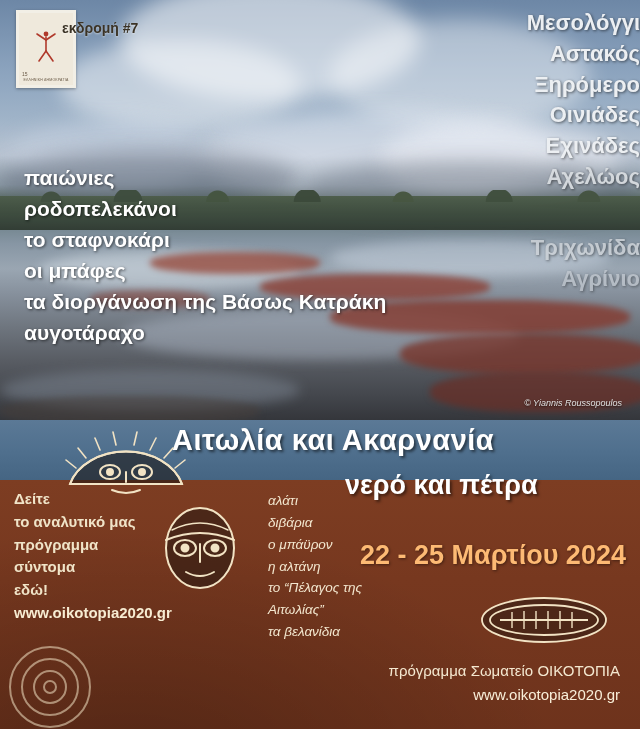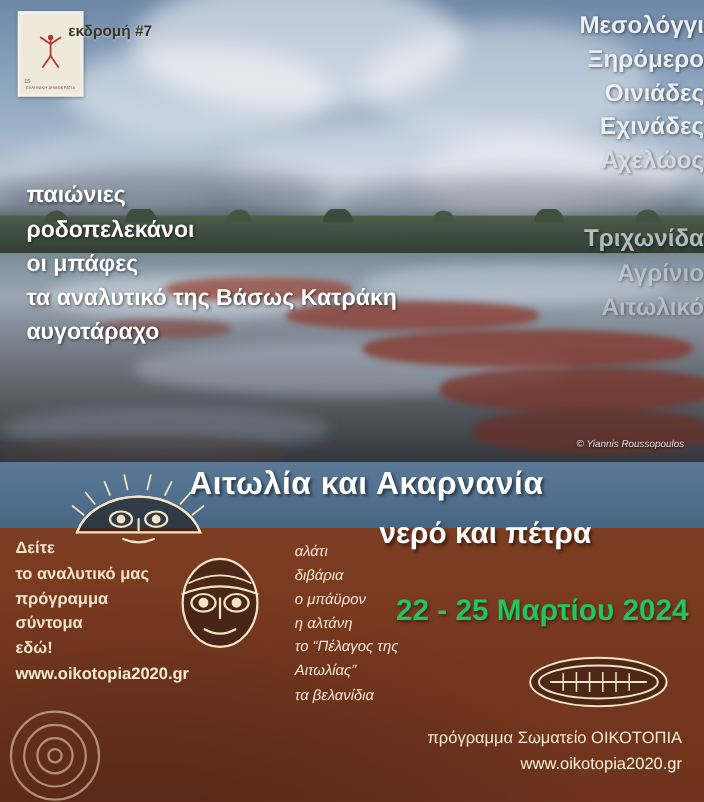--- a/index.html
+++ b/index.html
@@ -259,21 +259,21 @@
     line-height: 1.62;
     font-style: italic;
   }
 
   
   .dates {
     position: absolute;
     left: 360px; top: 540px;
     font-size: 27px;
     font-weight: bold;
-    color: #22c55e;
+    color: #fdba74;
     text-shadow: 1px 1px 3px rgba(0,0,0,0.45);
   }
 
   
   .footer {
     position: absolute;
     right: 20px; bottom: 22px;
     text-align: right;
   }
   .footer .org {
@@ -341,34 +341,35 @@
       </svg>
       <div class="stamp-val">15</div>
       <div class="stamp-caption">ΕΛΛΗΝΙΚΗ ΔΗΜΟΚΡΑΤΙΑ</div>
     </div>
   </div>
 
   <div class="excursion-label">εκδρομή #7</div>
 
   <div class="places">
     <div class="place">Μεσολόγγι</div>
+    <div class="place">Αστακός</div>
     <div class="place">Ξηρόμερο</div>
     <div class="place">Οινιάδες</div>
     <div class="place">Εχινάδες</div>
     <div class="place dim1">Αχελώος</div>
     <div class="place dim2">Τριχωνίδα</div>
     <div class="place dim3">Αγρίνιο</div>
-    <div class="place dim3">Αιτωλικό</div>
   </div>
 
   <div class="whitelist">
     <div class="wl">παιώνιες</div>
     <div class="wl">ροδοπελεκάνοι</div>
+    <div class="wl">το σταφνοκάρι</div>
     <div class="wl">οι μπάφες</div>
-    <div class="wl">τα αναλυτικό της Βάσως Κατράκη</div>
+    <div class="wl">τα διοργάνωση της Βάσως Κατράκη</div>
     <div class="wl">αυγοτάραχο</div>
   </div>
 
   <div class="credit">© Yiannis Roussopoulos</div>
 
   <div class="blueband"></div>
 
   <div class="brown"></div>
 
   <div class="title-main">Αιτωλία και Ακαρνανία</div>

